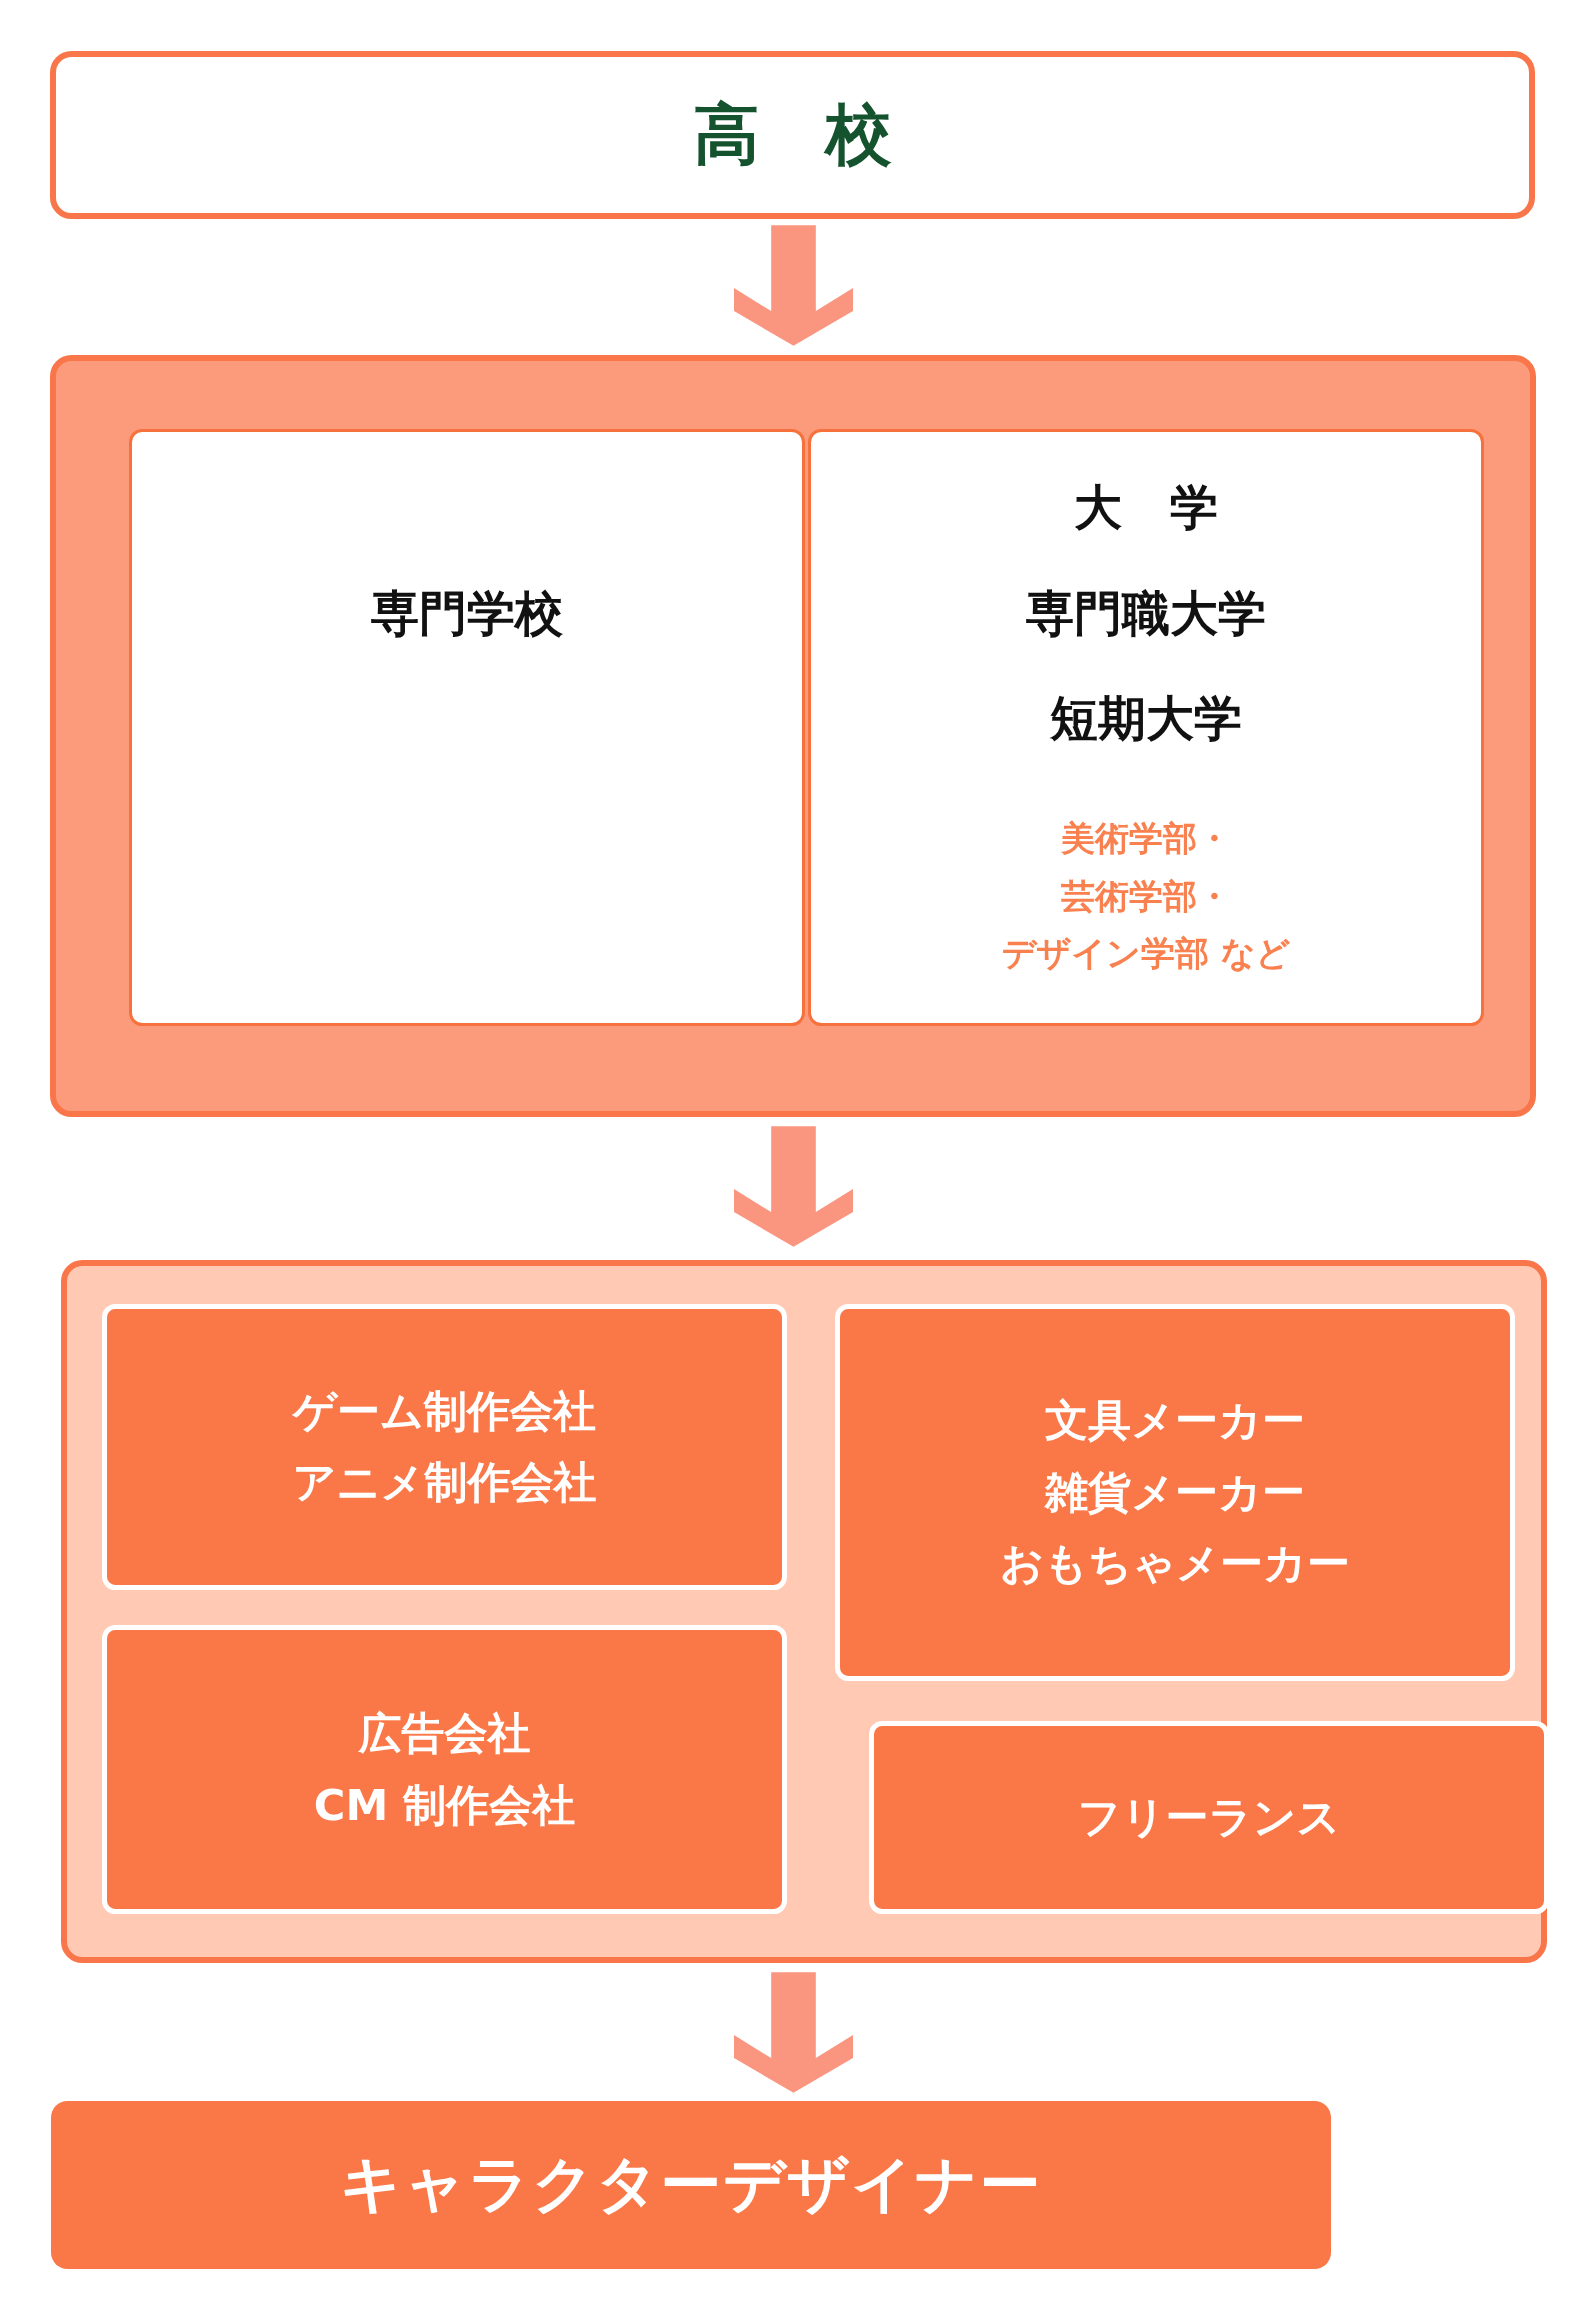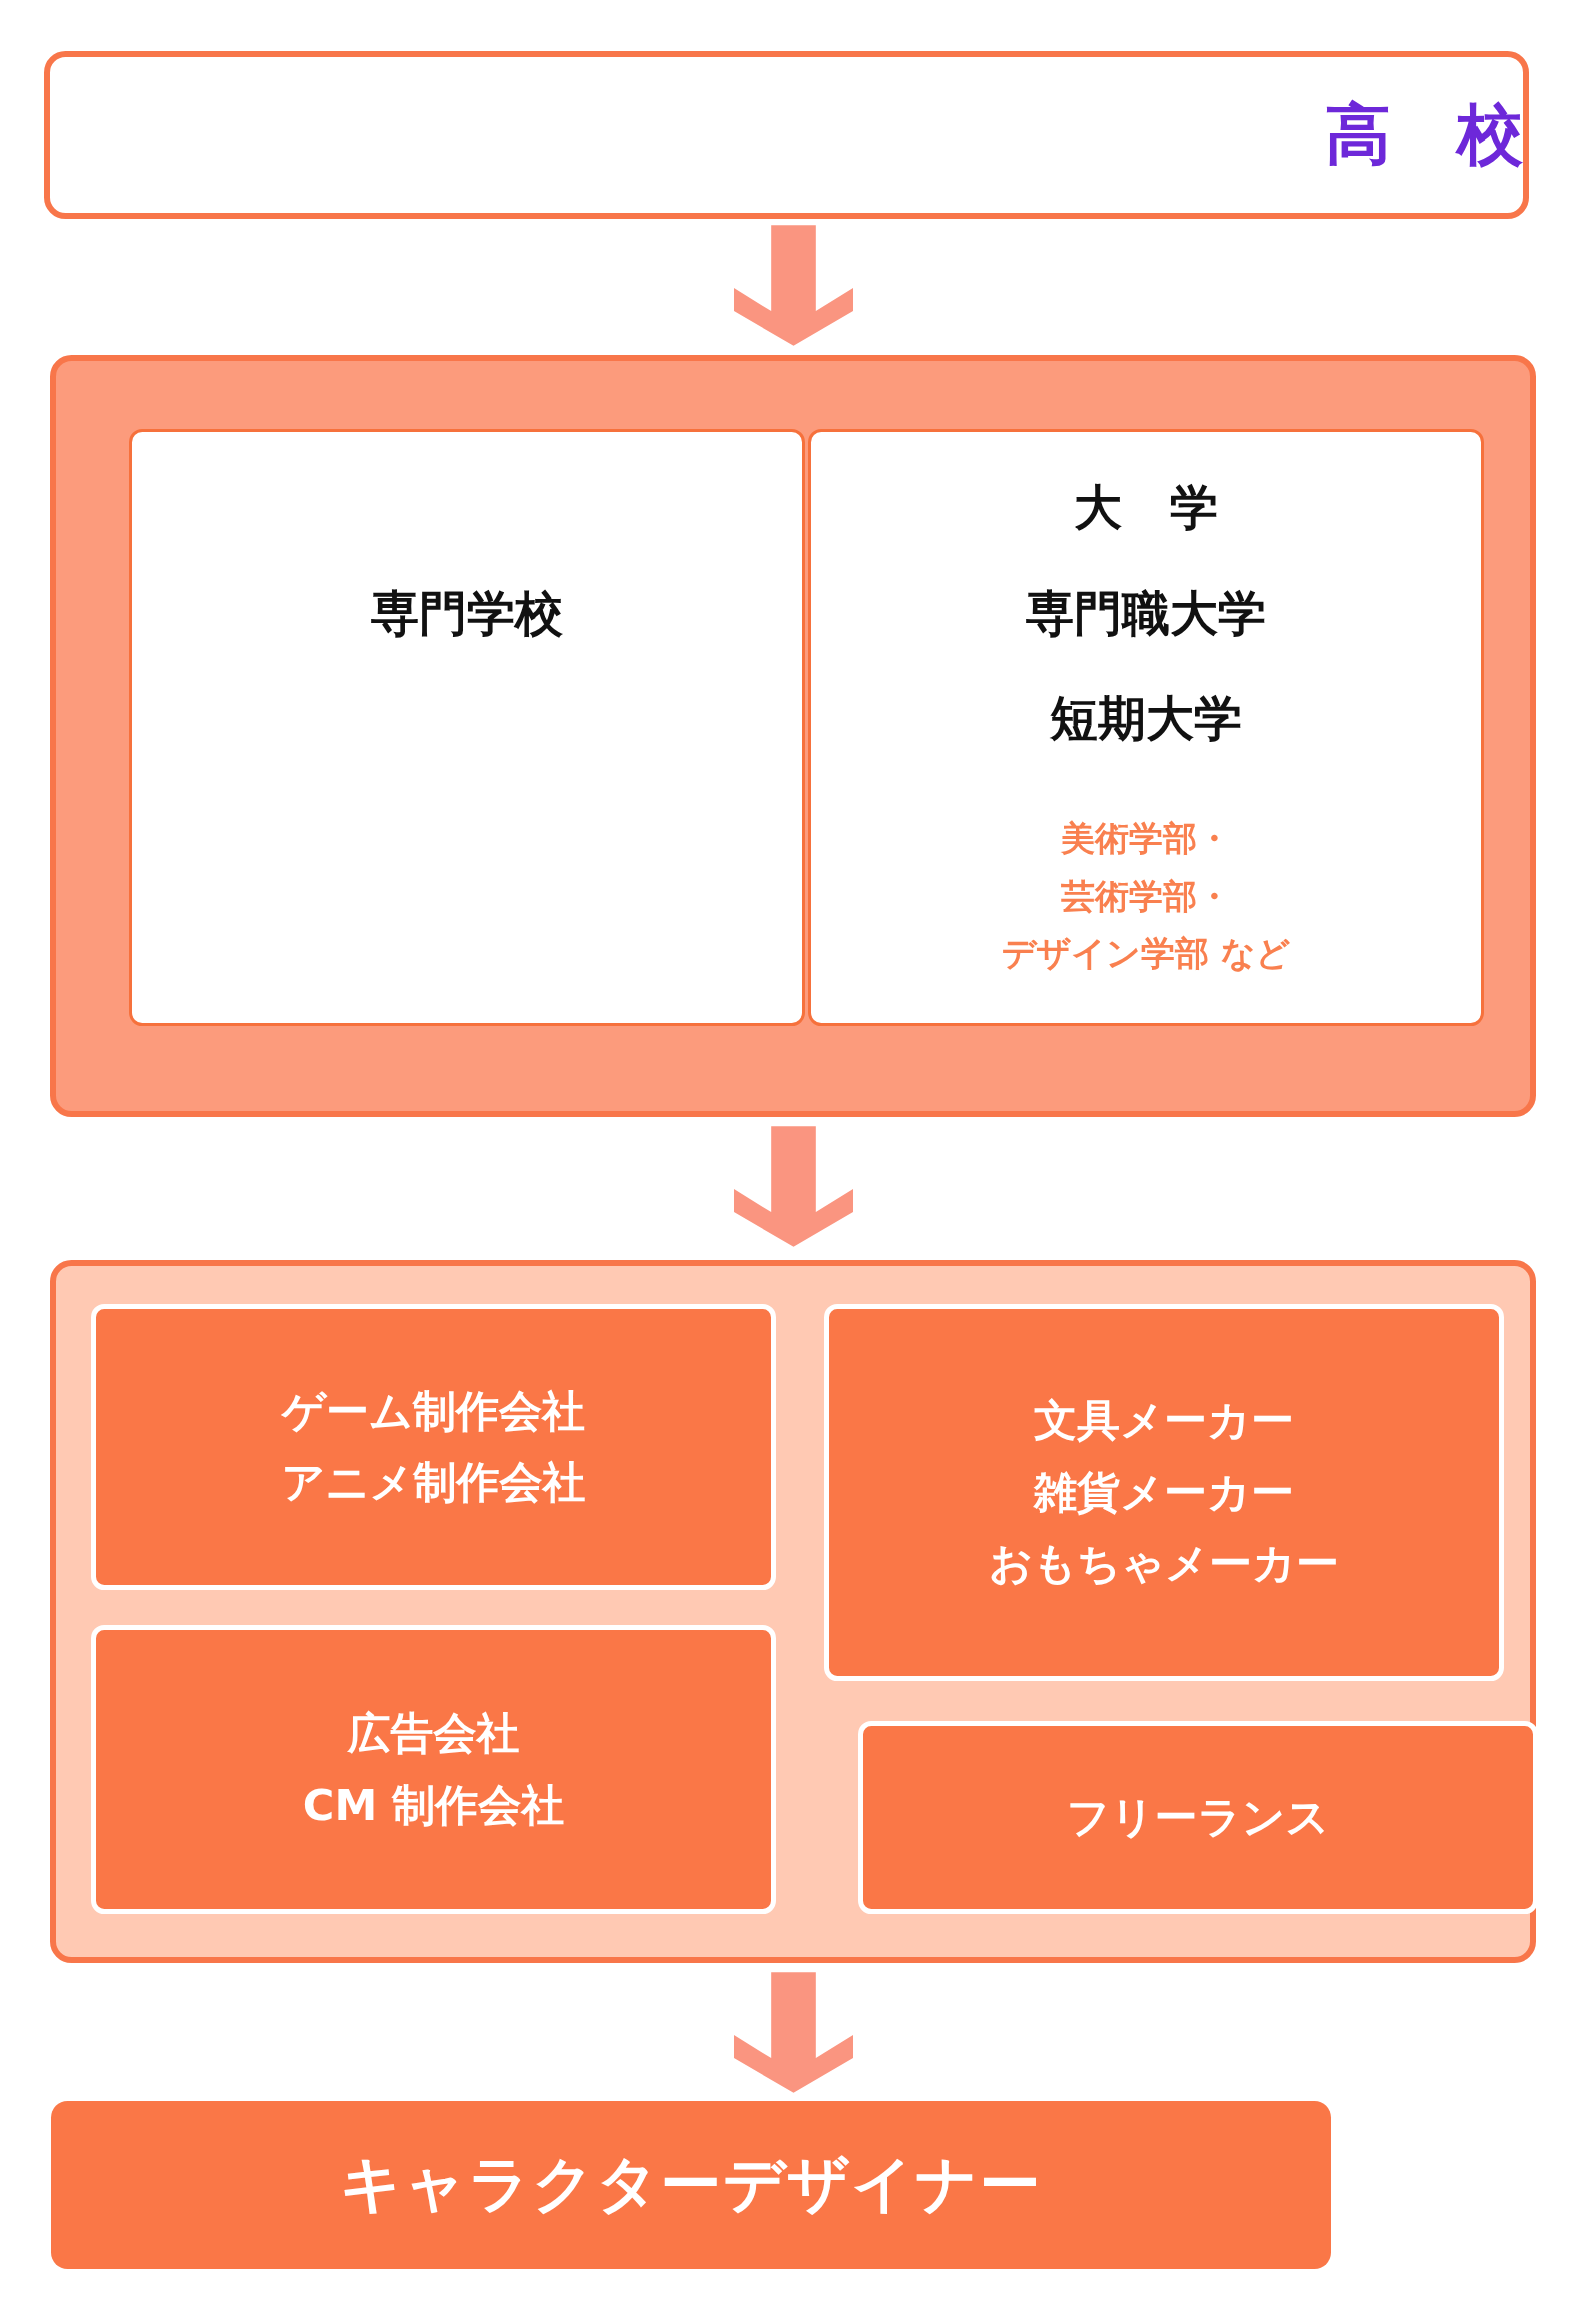--- a/index.html
+++ b/index.html
@@ -15,27 +15,27 @@
   }
   .canvas {
     position: absolute;
     left: 0; top: 0;
     width: 1585px; height: 2319px;
   }
   .abs { position: absolute; box-sizing: border-box; }
 
   
   .top-box {
-    left: 44px; top: 51px;
+    left: 50px; top: 51px;
     width: 1485px; height: 168px;
     background: #ffffff;
     border: 6.6px solid #f8764a;
     border-radius: 21.5px;
-    display: flex; align-items: center; justify-content: flex-end;
-    font-size: 66px; font-weight: 800; color: #6d28d9;
+    display: flex; align-items: center; justify-content: center;
+    font-size: 66px; font-weight: 800; color: #14532d;
   }
 
   
   .arrow { position: absolute; left: 734px; width: 119px; height: 121px; }
   .arrow polygon { fill: #fa9580; }
   .arrow-1 { top: 225px; }
   .arrow-2 { top: 1126px; }
   .arrow-3 { top: 1972px; }
 
   
@@ -68,21 +68,21 @@
   }
   .edu-sub {
     flex: 1;
     display: flex; flex-direction: column; justify-content: center;
     font-size: 34px; line-height: 1.7; font-weight: 700; color: #f9804f;
     white-space: pre-line;
   }
 
   
   .container-b {
-    left: 50px; top: 1260px;
+    left: 61px; top: 1260px;
     width: 1486px; height: 703px;
     background: #ffc9b3;
     border: 6.6px solid #f8764a;
     border-radius: 21.5px;
   }
   .job-box {
     position: absolute; box-sizing: border-box;
     background: #fa7747;
     border: 5px solid #ffffff;
     border-radius: 13.2px;

